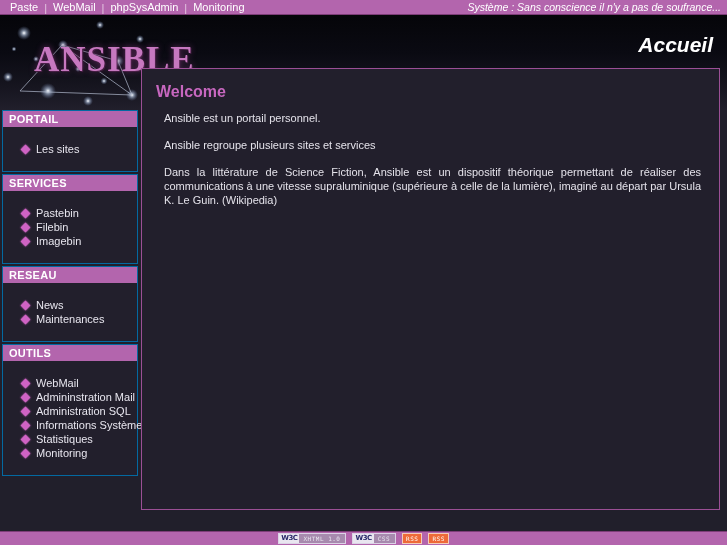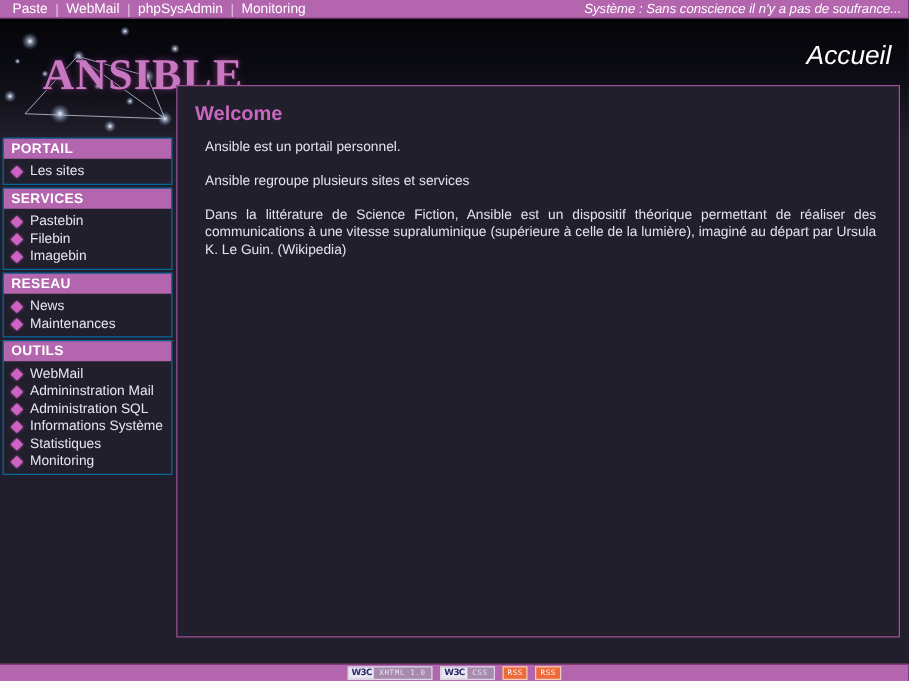--- a/index.html
+++ b/index.html
@@ -90,20 +90,21 @@
     line-height: 38px;
   }
   #page-title {
     position: absolute;
     right: 14px;
     top: 18px;
     font-size: 21px;
     font-style: italic;
     color: #ffffff;
     font-family: "Liberation Sans", sans-serif;
+    font-weight: bold;
   }
 
   
   #sidebar {
     position: absolute;
     left: 2px;
     top: 110px;
     width: 136px;
   }
   .menu-block {
@@ -114,21 +115,21 @@
   .menu-head {
     background: #b365ad;
     color: #ffffff;
     font-size: 11px;
     font-weight: bold;
     padding: 2px 0 2px 6px;
     letter-spacing: 0.3px;
   }
   .menu-list {
     list-style: none;
-    margin: 0;
+    margin: 12px;
     padding: 3px 0 3px 0;
   }
   .menu-item {
     display: flex;
     align-items: center;
     height: 14px;
     padding-left: 7px;
   }
   .bullet {
     width: 7px;

